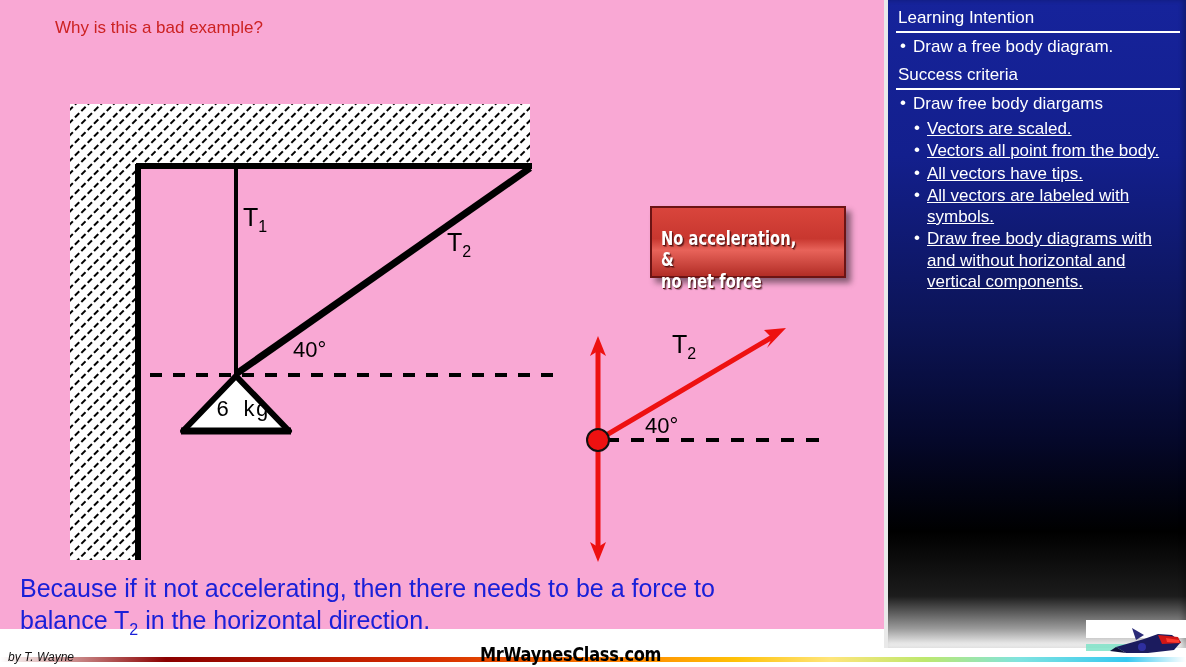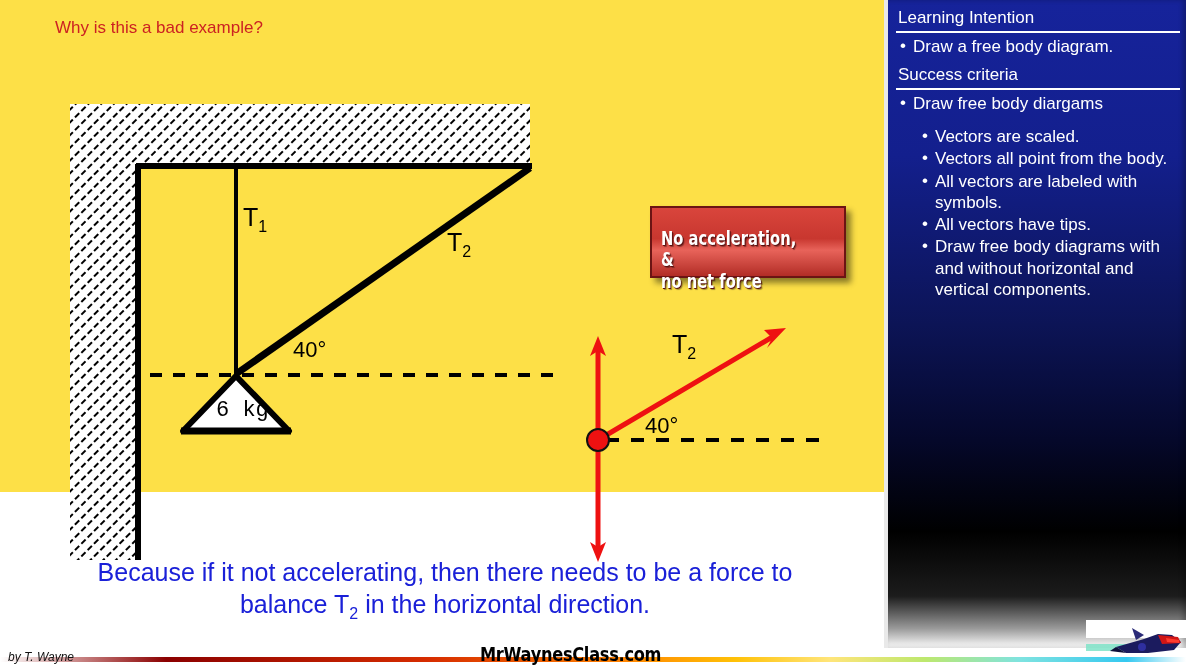--- a/index.html
+++ b/index.html
@@ -1,21 +1,21 @@
 <!DOCTYPE html>
 <html><head>
 <meta charset="utf-8">
 <style>
   html,body{margin:0;padding:0;background:#fff;}
   body{width:1186px;height:667px;position:relative;overflow:hidden;
        font-family:"Liberation Sans",sans-serif;}
   .abs{position:absolute;}
 
   
-  #slide{position:absolute;left:0;top:0;width:884px;height:492px;background:#fde047;}
+  #slide{position:absolute;left:0;top:0;width:884px;height:629px;background:#f9a8d4;}
 
   #question{left:55px;top:18px;font-size:17px;color:#cc2222;white-space:nowrap;}
 
   #diagram{left:0;top:0;width:884px;height:600px;}
 
   
   .lbl{font-size:25px;color:#000;white-space:nowrap;}
   .lbl sub{font-size:16px;}
   #t1-label{left:243px;top:203px;text-align:center;}
   #t2-label{left:447px;top:228px;}
@@ -31,21 +31,21 @@
            border:2px solid #6b1414;
            background:linear-gradient(to bottom,#d9453c 0%,#c8372f 45%,#e8635a 62%,#b22d26 100%);
            box-shadow:5px 5px 6px rgba(0,0,0,.45);
            box-sizing:border-box;padding:20px 9px 0 9px;}
   #callout .ctext{color:#fff;font-weight:bold;font-size:19px;line-height:1.12;
                   font-family:"DejaVu Sans Condensed","Liberation Sans Narrow","Liberation Sans",sans-serif;
                   transform:scaleX(.86);transform-origin:left top;
                   text-shadow:1px 1px 0 #5a0f0f,2px 2px 1px rgba(0,0,0,.35);}
 
   
-  #explain{left:20px;top:556px;width:850px;font-size:25px;color:#1a20d8;line-height:1.28;text-align:center;}
+  #explain{left:20px;top:572px;width:850px;font-size:25px;color:#1a20d8;line-height:1.28;}
   #explain sub{font-size:16px;}
 
   
   #footer-rule{left:0;top:657px;width:1186px;height:5px;
       background:linear-gradient(to right,#ffffff 0%,#8b0000 14%,#d62c00 36%,#ff8000 52%,#ffc107 62%,#ffe57a 70%,#bde86e 78%,#7fe3e0 86%,#35c8f0 95%,#ffffff 100%);}
   #byline{left:8px;top:650px;font-size:12px;font-style:italic;color:#111;}
   #site{left:480px;top:642px;font-size:20px;font-weight:bold;color:#000;
         font-family:"DejaVu Sans Condensed","Liberation Sans Narrow","Liberation Sans",sans-serif;
         transform:scaleX(.9);transform-origin:left top;letter-spacing:-.3px;}
   #carlogo{left:1086px;top:620px;width:100px;height:47px;}
@@ -56,21 +56,21 @@
          background:linear-gradient(to bottom,#16239b 0%,#131f8d 24%,#0c1456 50%,#05082a 68%,#000000 82%,#1c1c1c 92%,#9a9a9a 97%,#ffffff 100%);
          box-shadow:-3px 0 5px rgba(0,0,0,.25) inset;
          padding:6px 6px 0 8px;color:#fff;overflow:hidden;}
   #panel h2{margin:0;font-weight:normal;font-size:17px;line-height:1.25;
             padding:1px 0 3px 2px;border-bottom:2px solid #ffffff;}
   #panel h2.second{margin-top:5px;}
   .blist{list-style:none;margin:3px 0 0 0;padding:0;}
   .blist>li{font-size:17px;line-height:1.25;margin:0 0 1px 4px;
             padding-left:13px;position:relative;}
   .blist>li:before{content:"\2022";position:absolute;left:0;top:-1px;font-size:17px;}
-  .sublist{list-style:none;margin:12px;padding:0;}
+  .sublist{list-style:none;margin:4px;padding:0;text-decoration:underline;}
   .sublist>li{font-size:17px;line-height:1.25;margin:0 0 1px 14px;
               padding-left:13px;position:relative;}
   .sublist>li:before{content:"\2022";position:absolute;left:0;top:-1px;font-size:17px;}
 </style>
 </head>
 <body>
 
 <div id="slide">
 
   <div class="abs" id="question">Why is this a bad example?</div>
@@ -145,22 +145,22 @@
     <li>Draw a free body diagram.</li>
   </ul>
 
   <h2 class="second">Success criteria</h2>
   <ul class="blist">
     <li>Draw free body diargams</li>
   </ul>
   <ul class="sublist">
     <li>Vectors are scaled.</li>
     <li>Vectors all point from the body.</li>
+    <li>All vectors have tips.</li>
     <li>All vectors are labeled with symbols.</li>
-    <li>All vectors have tips.</li>
     <li>Draw free body diagrams with and without horizontal and vertical components.</li>
   </ul>
 </div>
 
 <div class="abs" id="footer-rule"></div>
 <div class="abs" id="byline">by T. Wayne</div>
 <div class="abs" id="site">MrWaynesClass.com</div>
 
 <svg class="abs" id="carlogo" viewBox="0 0 100 47" width="100" height="47">
   <rect x="0" y="0" width="100" height="18" fill="#ffffff"></rect>

